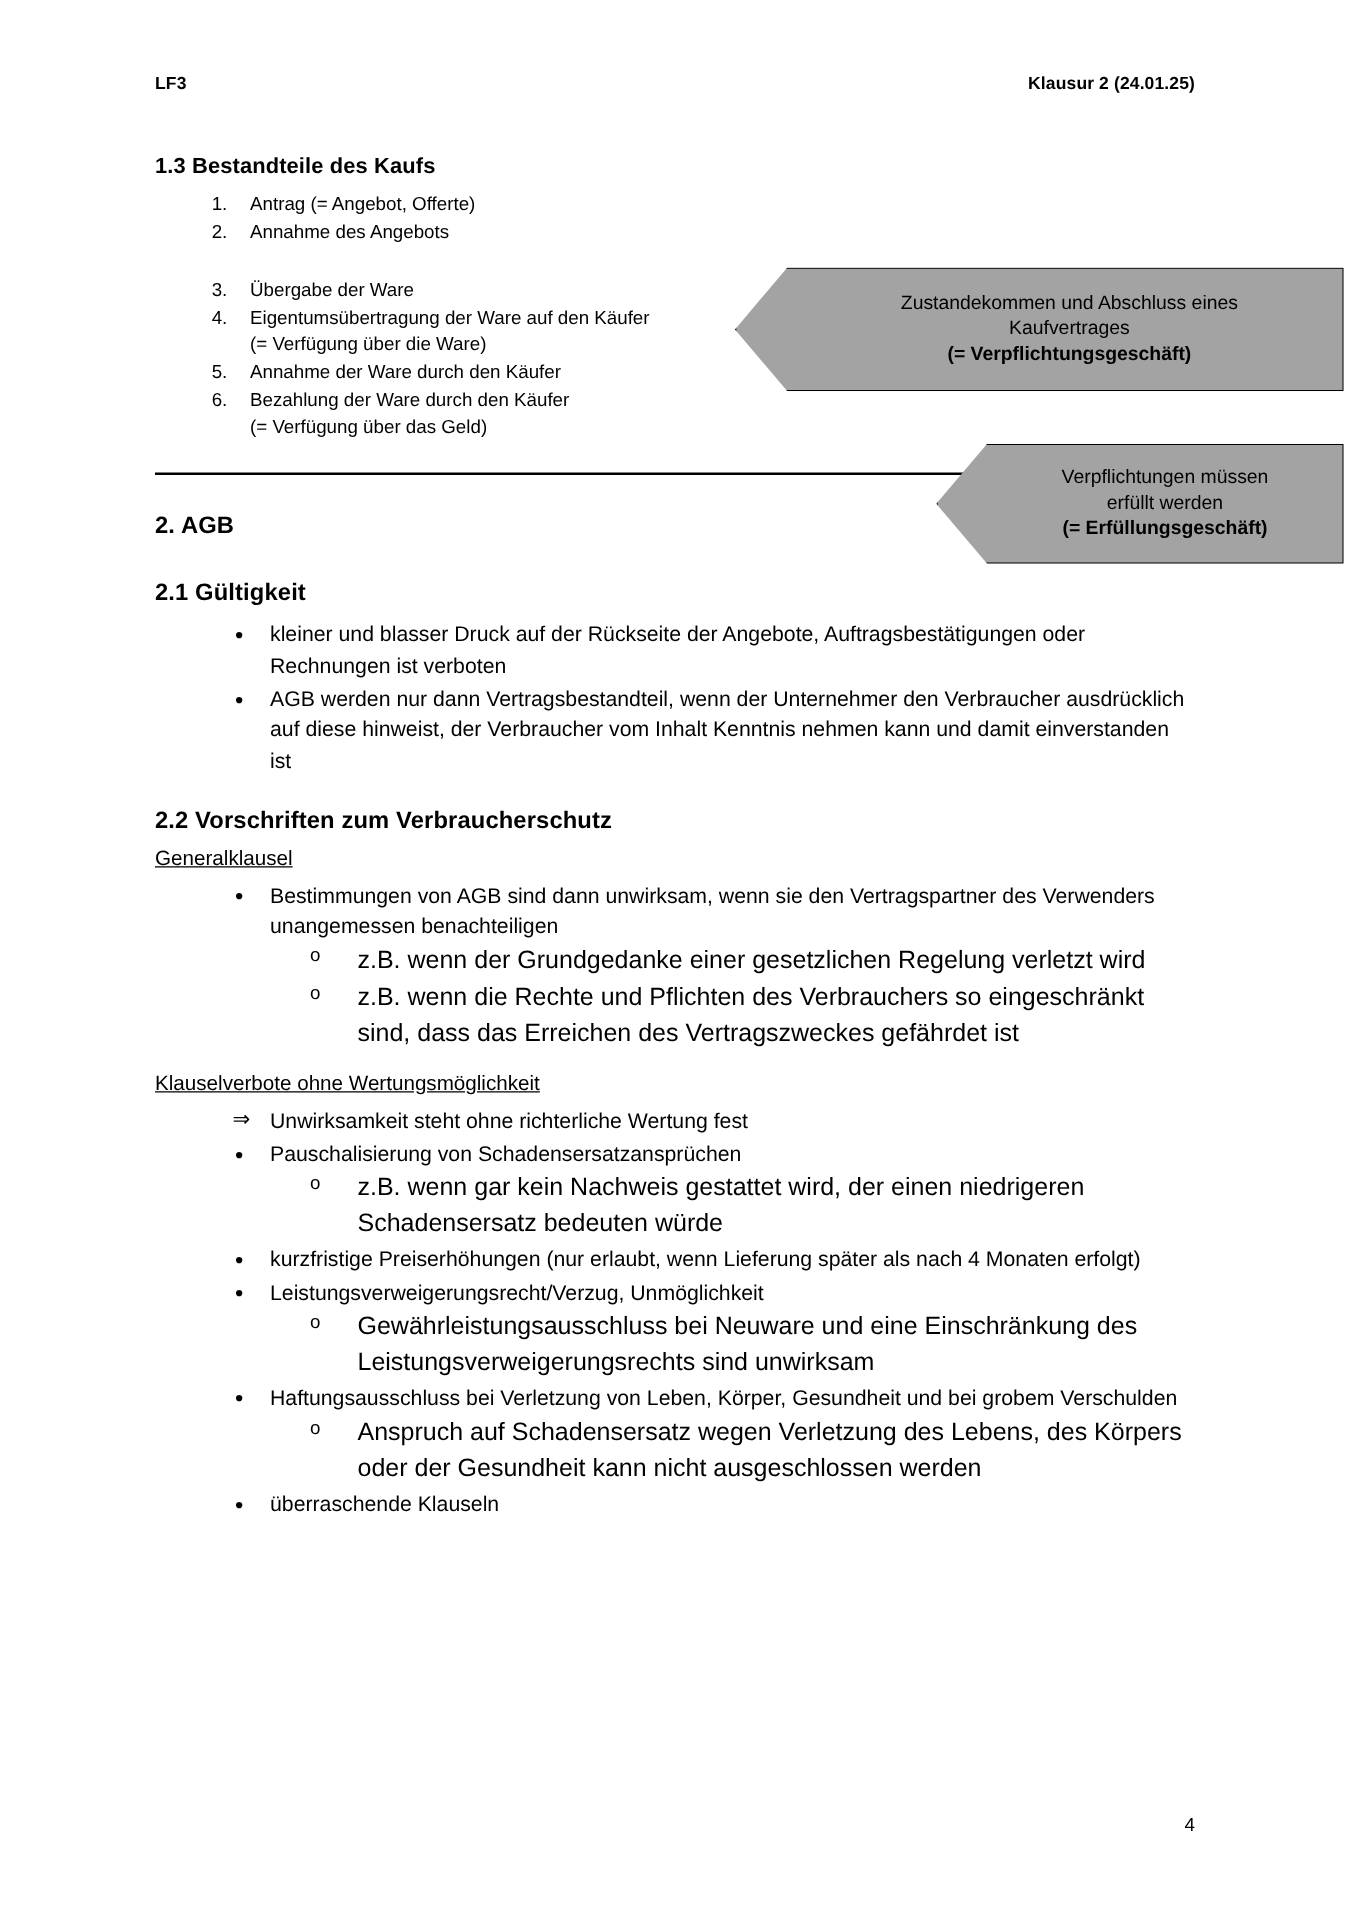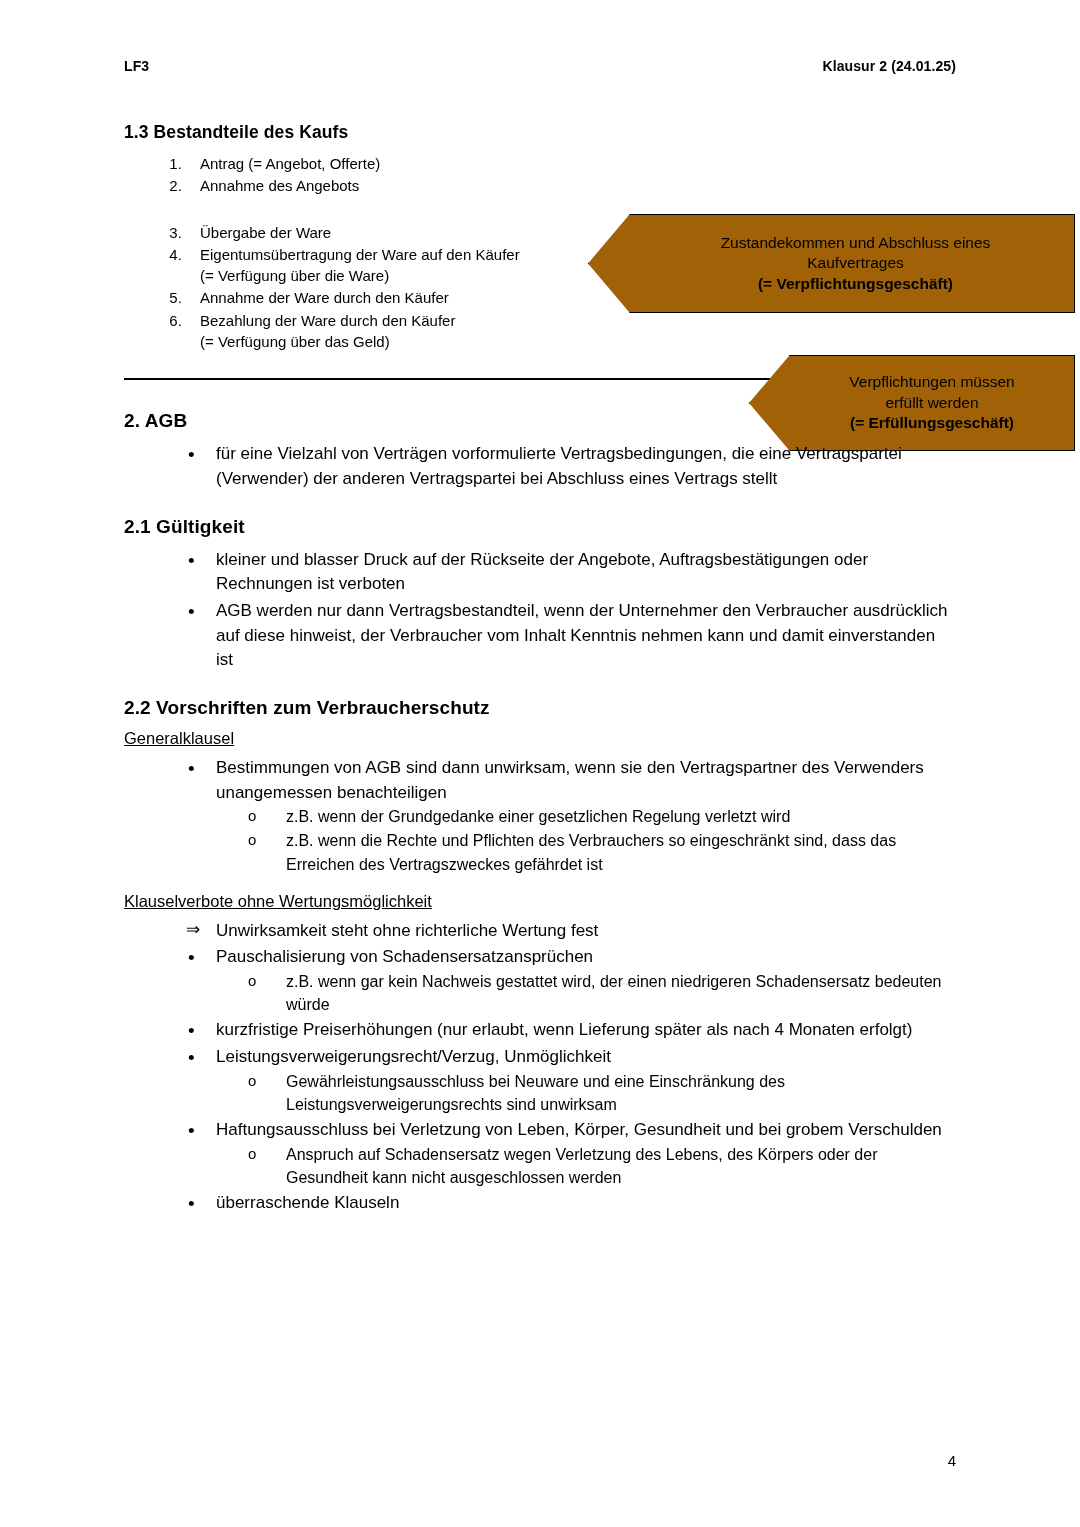--- a/index.html
+++ b/index.html
@@ -87,21 +87,21 @@
     top: -1px;
     font-size: 19px;
     line-height: 1.45;
   }
   ul.bulleted > li.arrow::before {
     content: "\21D2";
     font-size: 17px;
     left: 0px;
   }
   ul.sub-bulleted {
-    font-size: 16px;
+    font-size: 20px;
     line-height: 1.45;
     margin: 0;
     padding-left: 28px;
     list-style: none;
   }
   ul.sub-bulleted > li {
     position: relative;
     padding-left: 42px;
     margin-bottom: 1px;
   }
@@ -119,21 +119,21 @@
   .divider {
     border: none;
     border-top: 2.5px solid #000;
     margin: 26px 0 0 0;
   }
   
   .callout {
     position: absolute;
     box-sizing: border-box;
     border: 1.6px solid #000;
-    background: #a16207;
+    background: #a3a3a3;
     font-size: 15.5px;
     line-height: 1.32;
     text-align: center;
     display: flex;
     flex-direction: column;
     justify-content: center;
     align-items: center;
   }
   .callout .line-bold { font-weight: bold; }
   .callout-1 {
@@ -221,21 +221,20 @@
 
   </div>
 
   <hr class="divider">
 
   <div class="gap-lg"></div>
 
   <div>
     <h2 class="section-heading big">2. AGB</h2>
     <ul class="bulleted">
-      <li><span>für eine Vielzahl von Verträgen vorformulierte Vertragsbedingungen, die eine Vertragspartei (Verwender) der anderen Vertragspartei bei Abschluss eines Vertrags stellt</span></li>
     </ul>
   </div>
 
   <div class="gap-md"></div>
 
   <div>
     <h3 class="sub-heading">2.1 Gültigkeit</h3>
     <ul class="bulleted">
       <li><span>kleiner und blasser Druck auf der Rückseite der Angebote, Auftragsbestätigungen oder Rechnungen ist verboten</span></li>
       <li><span>AGB werden nur dann Vertragsbestandteil, wenn der Unternehmer den Verbraucher ausdrücklich auf diese hinweist, der Verbraucher vom Inhalt Kenntnis nehmen kann und damit einverstanden ist</span></li>

